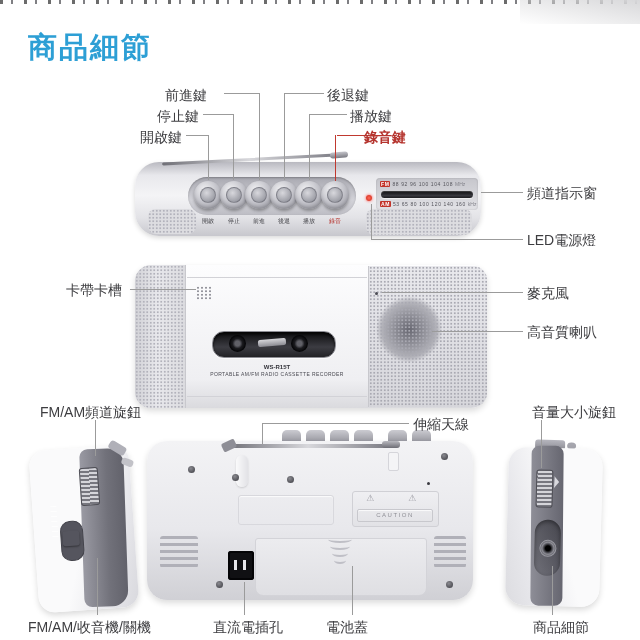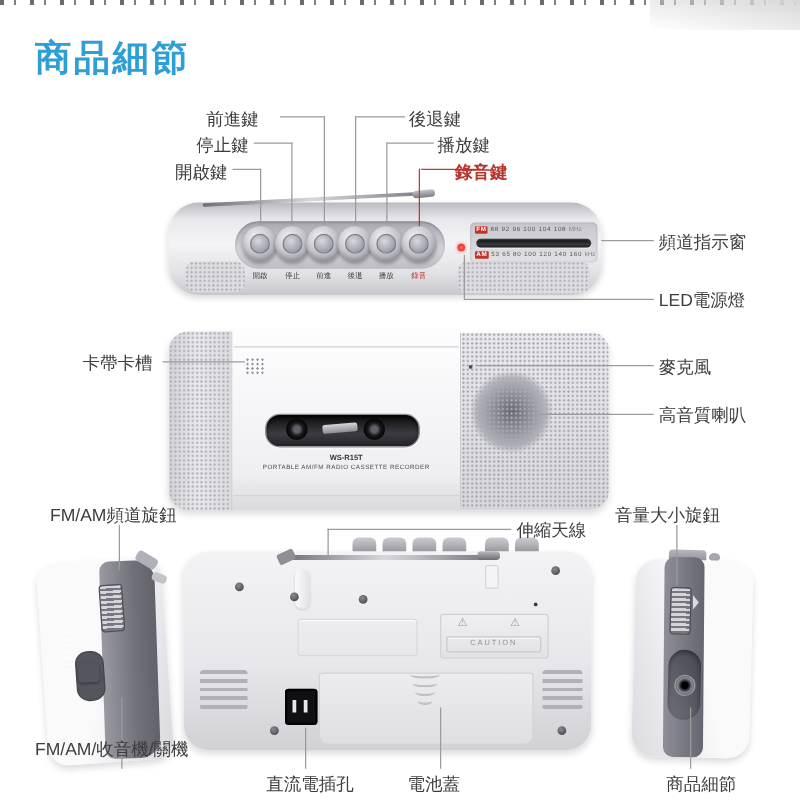--- a/index.html
+++ b/index.html
@@ -290,20 +290,20 @@
   <div class="lbl" style="left:157px;top:109px;">停止鍵</div>
   <div class="lbl" style="left:350px;top:109px;">播放鍵</div>
   <div class="lbl" style="left:140px;top:130px;">開啟鍵</div>
   <div class="lbl red" style="left:364px;top:130px;">錄音鍵</div>
   <div class="lbl" style="left:527px;top:186px;">頻道指示窗</div>
   <div class="lbl" style="left:527px;top:233px;">LED電源燈</div>
   <div class="lbl" style="left:66px;top:283px;">卡帶卡槽</div>
   <div class="lbl" style="left:527px;top:286px;">麥克風</div>
   <div class="lbl" style="left:527px;top:325px;">高音質喇叭</div>
   <div class="lbl" style="left:40px;top:405px;">FM/AM頻道旋鈕</div>
-  <div class="lbl" style="left:492px;top:405px;">音量大小旋鈕</div>
+  <div class="lbl" style="left:532px;top:405px;">音量大小旋鈕</div>
   <div class="lbl" style="left:413px;top:417px;">伸縮天線</div>
-  <div class="lbl" style="left:28px;top:592px;">FM/AM/收音機/關機</div>
+  <div class="lbl" style="left:28px;top:620px;">FM/AM/收音機/關機</div>
   <div class="lbl" style="left:213px;top:620px;">直流電插孔</div>
   <div class="lbl" style="left:326px;top:620px;">電池蓋</div>
   <div class="lbl" style="left:533px;top:620px;">商品細節</div>
 
 </div>
 
 </body></html>

